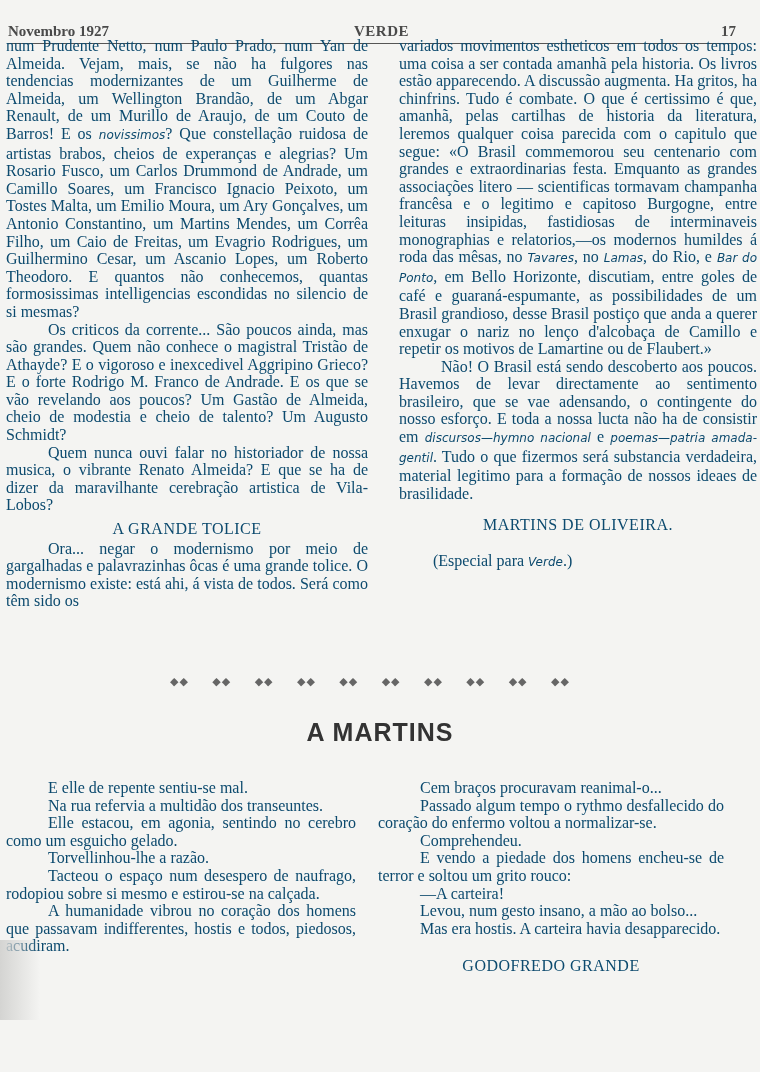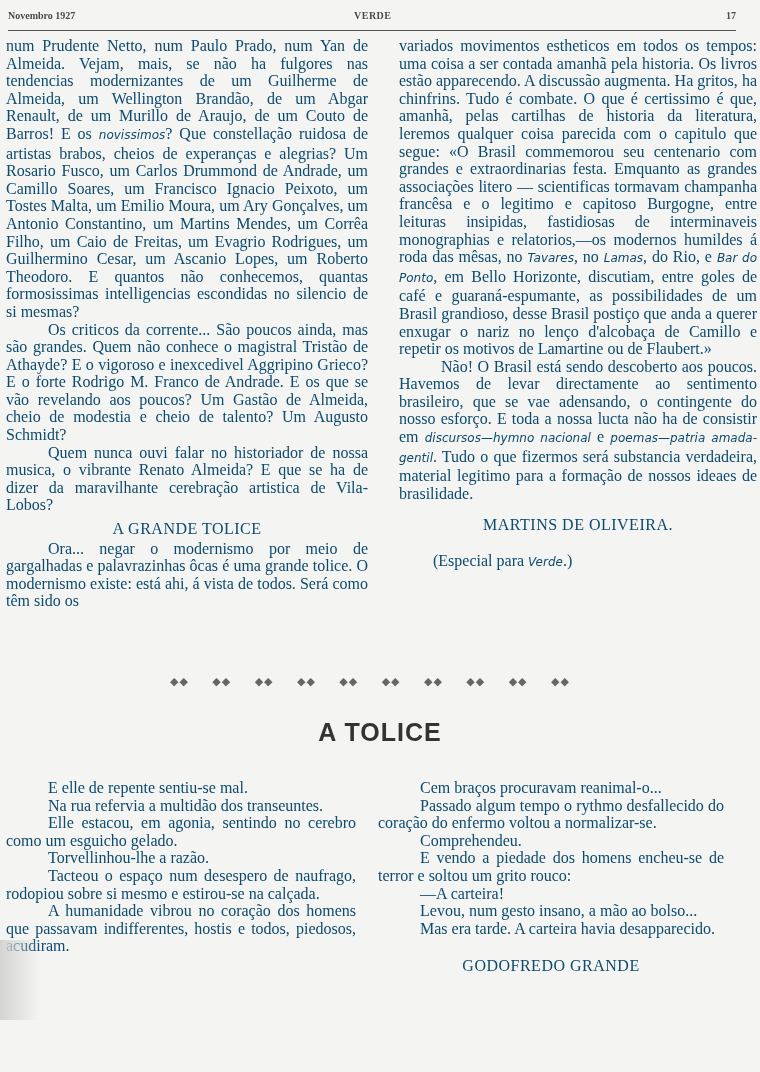--- a/index.html
+++ b/index.html
@@ -5,23 +5,23 @@
   html, body { margin: 0; padding: 0; }
   body {
     width: 760px; height: 1072px; overflow: hidden;
     background: #f4f4f2;
     color: #3a3a3a;
     font-family: "DejaVu Serif", "Liberation Serif", serif;
     position: relative;
   }
   .page { position: absolute; left: 0; top: 0; width: 760px; height: 1072px; }
   .header {
-    position: absolute; left: 8px; right: 24px; top: 8px; height: 22px;
+    position: absolute; left: 8px; right: 24px; top: 21px; height: 22px;
     border-bottom: 1.5px solid #555;
-    font-size: 10px; font-family: "Liberation Serif", serif; color: #4a4a4a;
+    font-size: 15px; font-family: "Liberation Serif", serif; color: #4a4a4a;
   }
   .header .left { position: absolute; left: 0; top: 2px; font-weight: bold; }
   .header .center { position: absolute; left: 346px; top: 2px; font-weight: bold; letter-spacing: 0.5px; }
   .header .right { position: absolute; right: 0; top: 2px; font-weight: bold; }
 
   .col {
     position: absolute;
     font-family: "Liberation Serif", serif;
     font-size: 16px; line-height: 17.6px;
     text-align: justify; color: #0c4a6e;
@@ -84,36 +84,36 @@
     <span>◆◆</span>
     <span>◆◆</span>
     <span>◆◆</span>
     <span>◆◆</span>
     <span>◆◆</span>
     <span>◆◆</span>
     <span>◆◆</span>
     <span>◆◆</span>
   </div>
 
-  <div class="title">A TOLICE</div>
+  <div class="title">A MARTINS</div>
 
   <div class="col col3">
     <p class="indent">E elle de repente sentiu-se mal.</p>
     <p class="indent">Na rua refervia a multidão dos transeuntes.</p>
     <p class="indent">Elle estacou, em agonia, sentindo no cerebro como um esguicho gelado.</p>
     <p class="indent">Torvellinhou-lhe a razão.</p>
     <p class="indent">Tacteou o espaço num desespero de naufrago, rodopiou sobre si mesmo e estirou-se na calçada.</p>
     <p class="indent">A humanidade vibrou no coração dos homens que passavam indifferentes, hostis e todos, piedosos, acudiram.</p>
   </div>
 
   <div class="col col4">
     <p class="indent">Cem braços procuravam reanimal-o...</p>
     <p class="indent">Passado algum tempo o rythmo desfallecido do coração do enfermo voltou a normalizar-se.</p>
     <p class="indent">Comprehendeu.</p>
     <p class="indent">E vendo a piedade dos homens encheu-se de terror e soltou um grito rouco:</p>
     <p class="indent">—A carteira!</p>
     <p class="indent">Levou, num gesto insano, a mão ao bolso...</p>
-    <p class="indent">Mas era tarde. A carteira havia desapparecido.</p>
+    <p class="indent">Mas era hostis. A carteira havia desapparecido.</p>
     <p class="sig2">GODOFREDO GRANDE</p>
   </div>
 
   <div class="smudge"></div>
 </div>
 
 </body></html>

